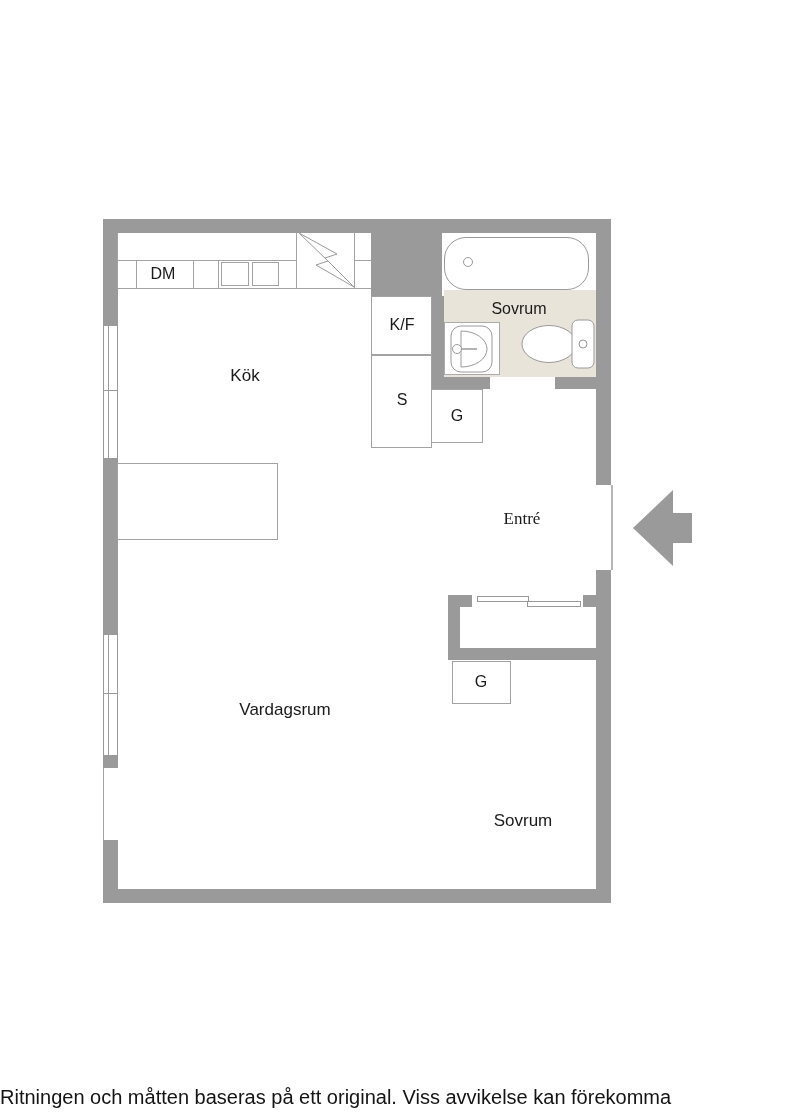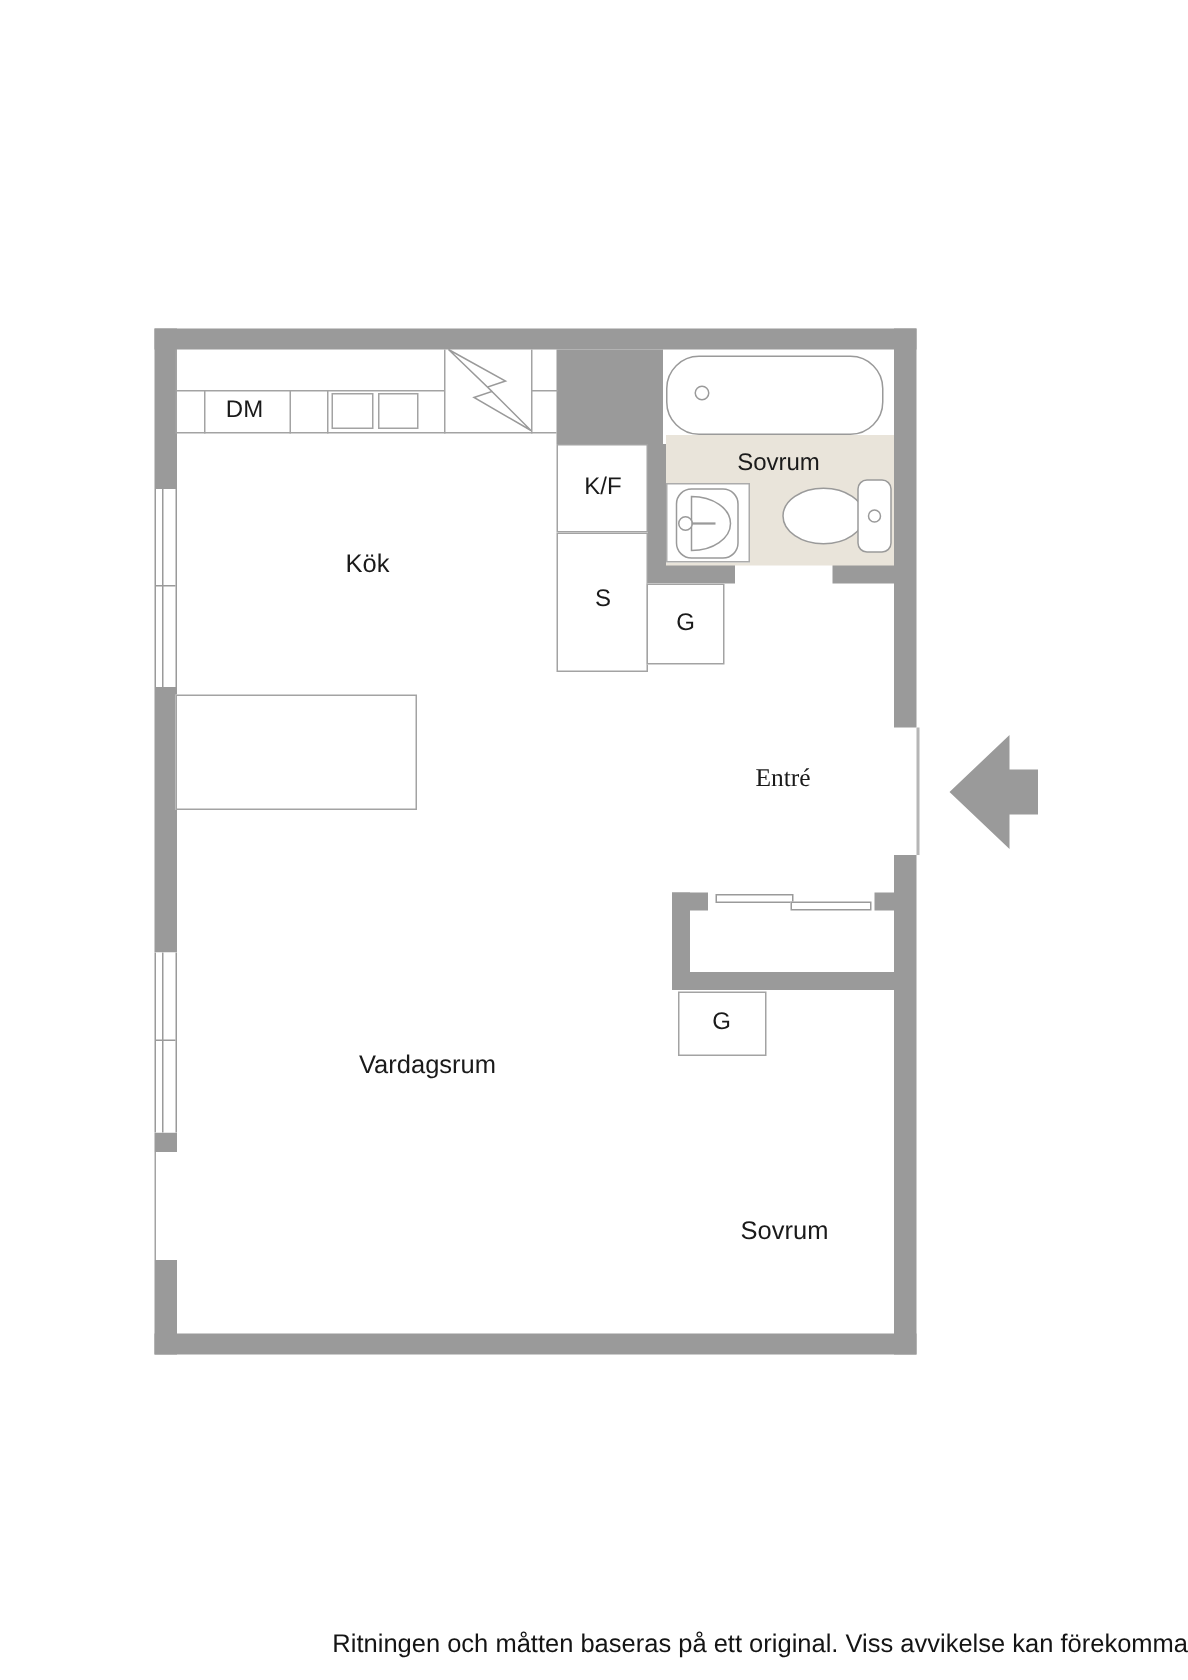--- a/index.html
+++ b/index.html
@@ -17,21 +17,21 @@
   .counter{position:absolute;left:117px;top:233px;width:254px;height:56px;
            border-left:1px solid #a3a3a3;border-bottom:1px solid #a3a3a3;box-sizing:border-box;}
   .counter .h{position:absolute;height:1px;background:#a3a3a3;top:27px;}
   .counter .v{position:absolute;width:1px;background:#a3a3a3;}
   .bathfloor{position:absolute;left:444px;top:290px;width:152px;height:87px;background:#e9e4da;}
   .tub{position:absolute;left:444px;top:237px;width:145px;height:53px;background:#fff;
        border:1px solid #9a9a9a;border-radius:22px;box-sizing:border-box;}
   .drain{position:absolute;left:463px;top:257px;width:10px;height:10px;background:#fff;
          border:1px solid #9a9a9a;border-radius:50%;box-sizing:border-box;}
   .slide{position:absolute;height:4px;background:#fff;border:1px solid #9a9a9a;}
-  .footer{position:absolute;left:0;right:0;top:1086px;text-align:right;font-size:17px;color:#141414;}
+  .footer{position:absolute;left:0;right:0;top:1086px;text-align:left;font-size:20px;color:#141414;}
   svg.fig{position:absolute;overflow:visible;}
 </style>
 </head>
 <body>
 
 <div class="plan">
 
   <div class="wall" style="left:103px;top:219px;width:508px;height:14px;"></div>
   <div class="wall" style="left:103px;top:219px;width:15px;height:107px;"></div>
   <div class="wall" style="left:103px;top:458px;width:15px;height:177px;"></div>

